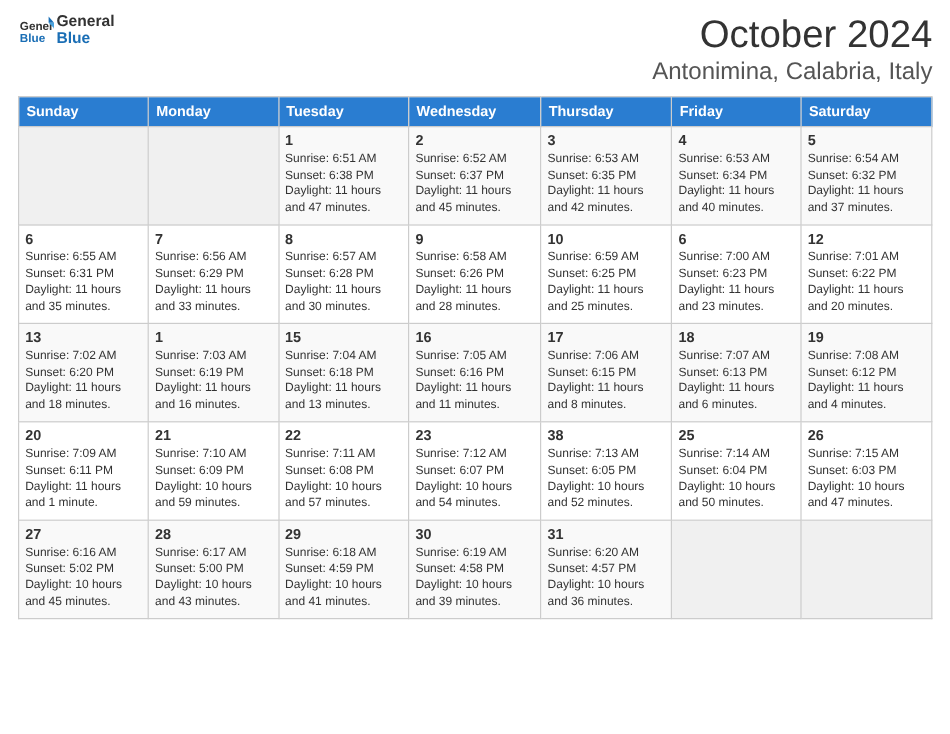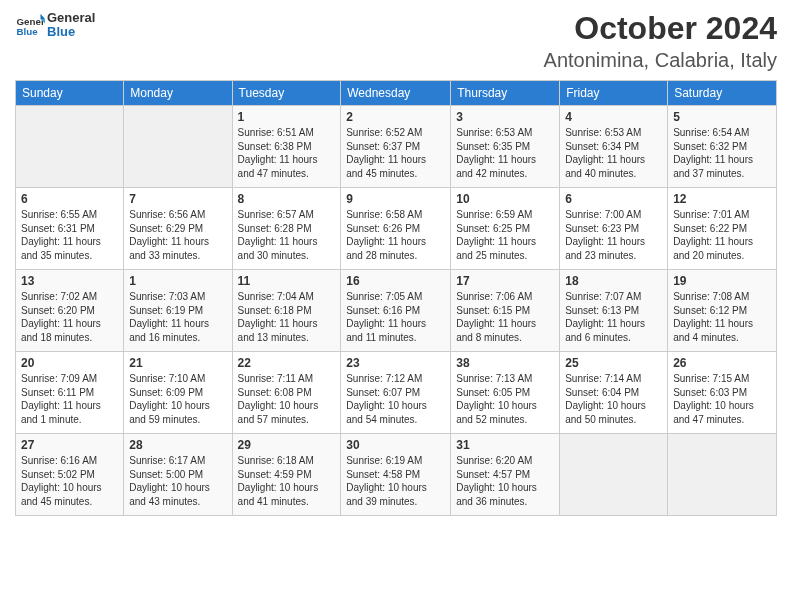--- a/index.html
+++ b/index.html
@@ -29,40 +29,40 @@
     .logo-icon {
       width: 30px;
       height: 30px;
       margin-right: 2px;
     }
     .title-block {
       text-align: right;
     }
     .month-title {
       font-size: 32px;
-      font-weight: bold;
+      font-weight: normal;
       color: #333;
     }
     .location {
       font-size: 20px;
       color: #555;
       margin-top: 2px;
     }
     .calendar {
       width: 100%;
       border-collapse: collapse;
       font-size: 10px;
     }
     .calendar thead th {
       background-color: #2a7dd1;
       color: #fff;
       text-align: left;
       padding: 5px 6px;
       font-size: 12px;
-      font-weight: normal;
+      font-weight: bold;
       border: 1px solid #ccc;
     }
     .calendar tbody td {
       border: 1px solid #ccc;
       vertical-align: top;
       padding: 4px 5px;
       width: 113px;
       min-height: 70px;
       height: 82px;
       background: #fff;
@@ -207,21 +207,21 @@
 Sunset: 6:20 PM
 Daylight: 11 hours and 18 minutes.</div>
           </td>
           <td>
             <span class="day-num">1</span>
             <div class="day-info">Sunrise: 7:03 AM
 Sunset: 6:19 PM
 Daylight: 11 hours and 16 minutes.</div>
           </td>
           <td>
-            <span class="day-num">11</span>
+            <span class="day-num">15</span>
             <div class="day-info">Sunrise: 7:04 AM
 Sunset: 6:18 PM
 Daylight: 11 hours and 13 minutes.</div>
           </td>
           <td>
             <span class="day-num">16</span>
             <div class="day-info">Sunrise: 7:05 AM
 Sunset: 6:16 PM
 Daylight: 11 hours and 11 minutes.</div>
           </td>

